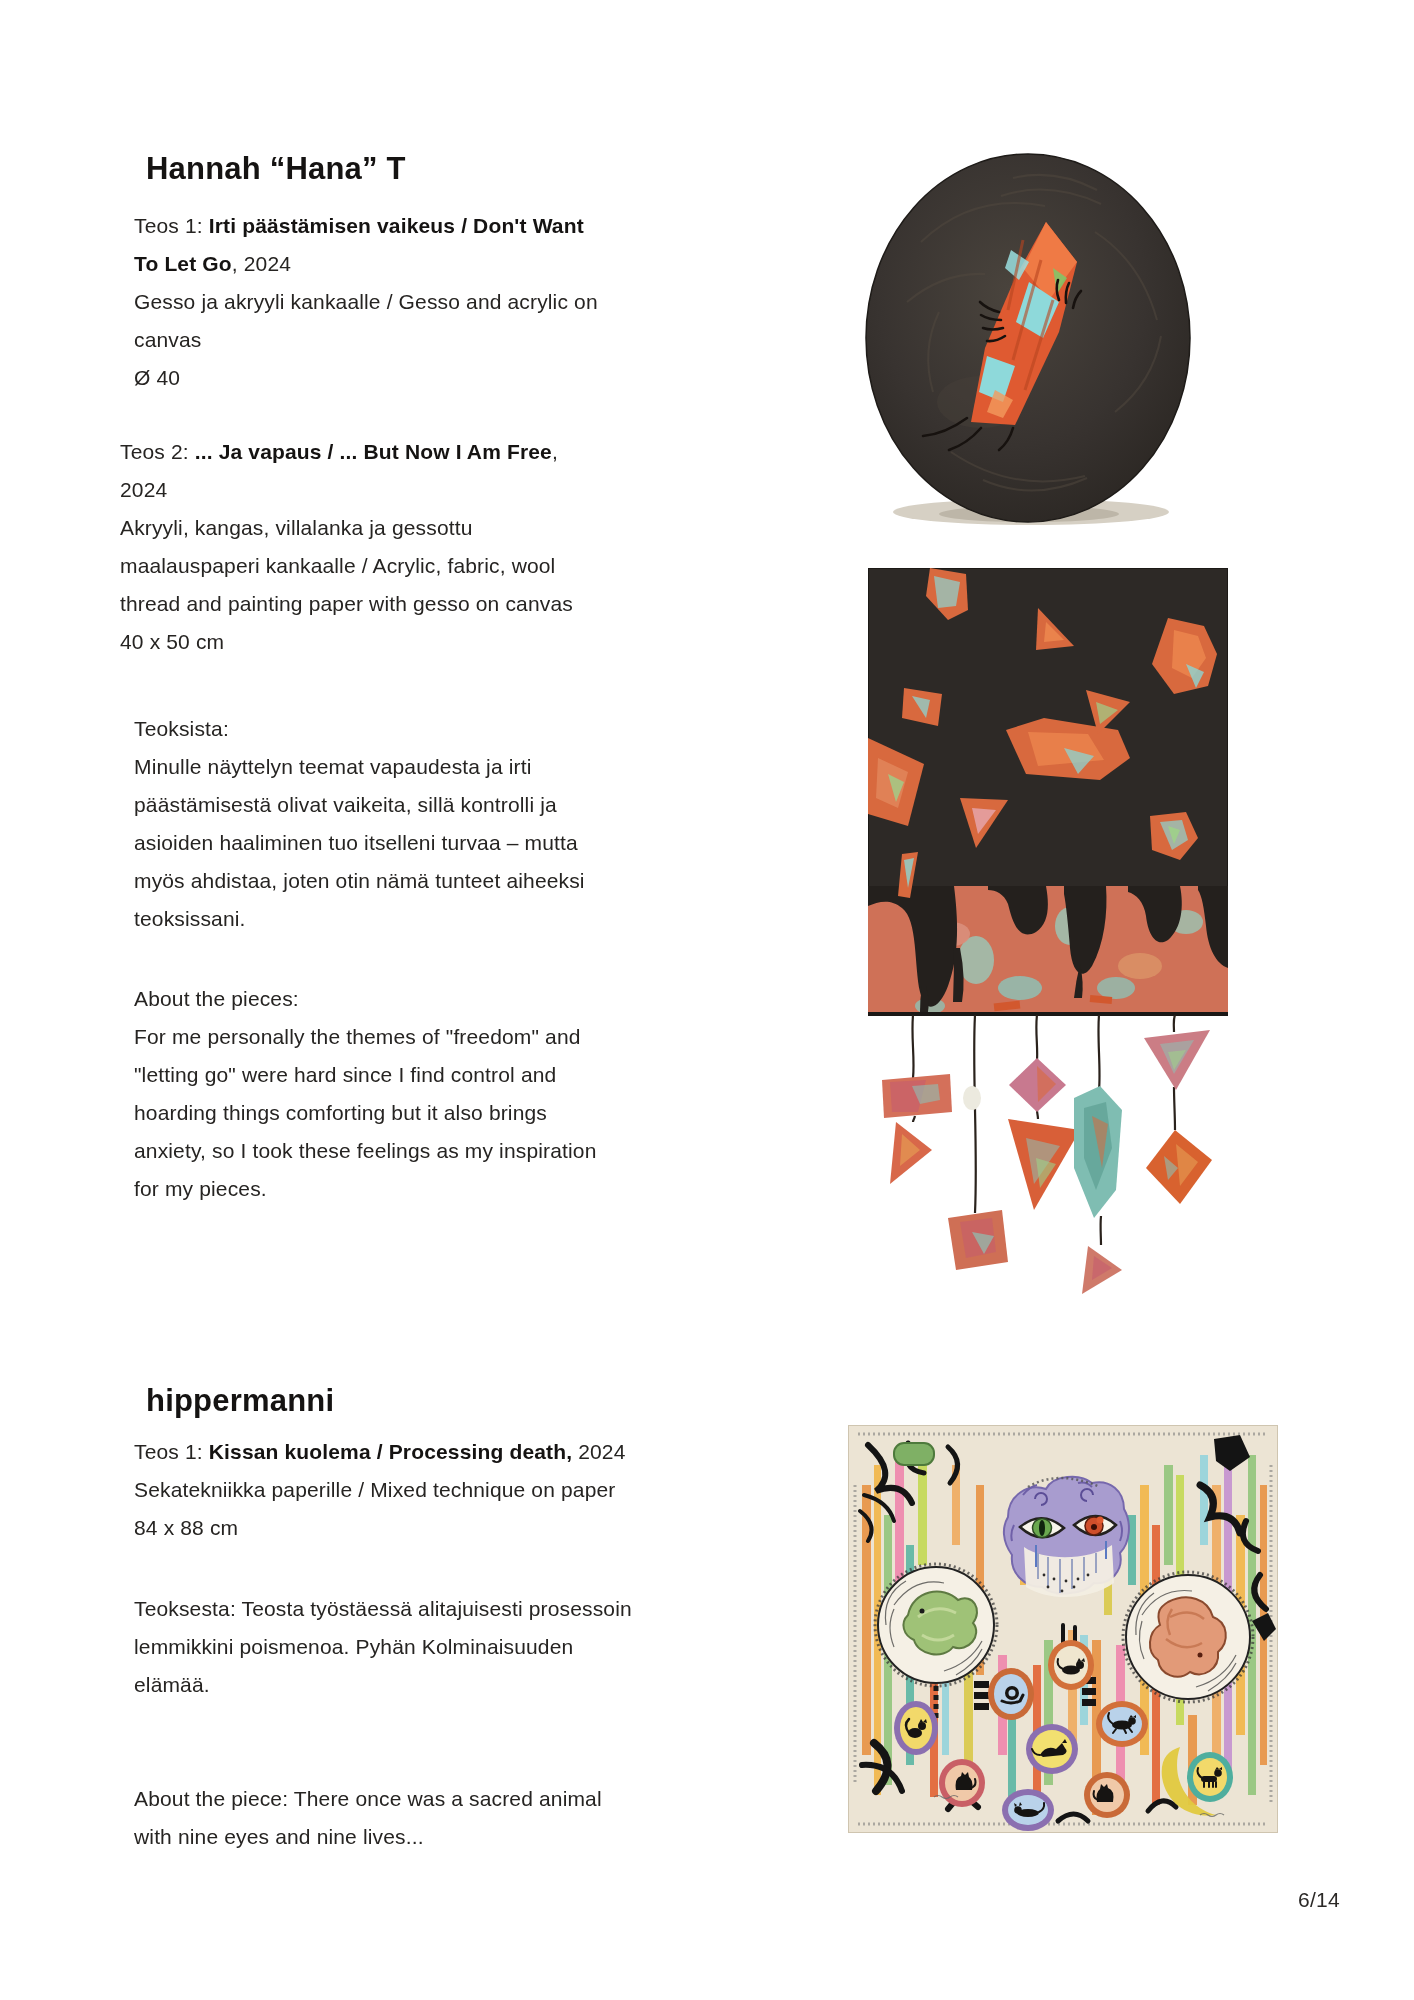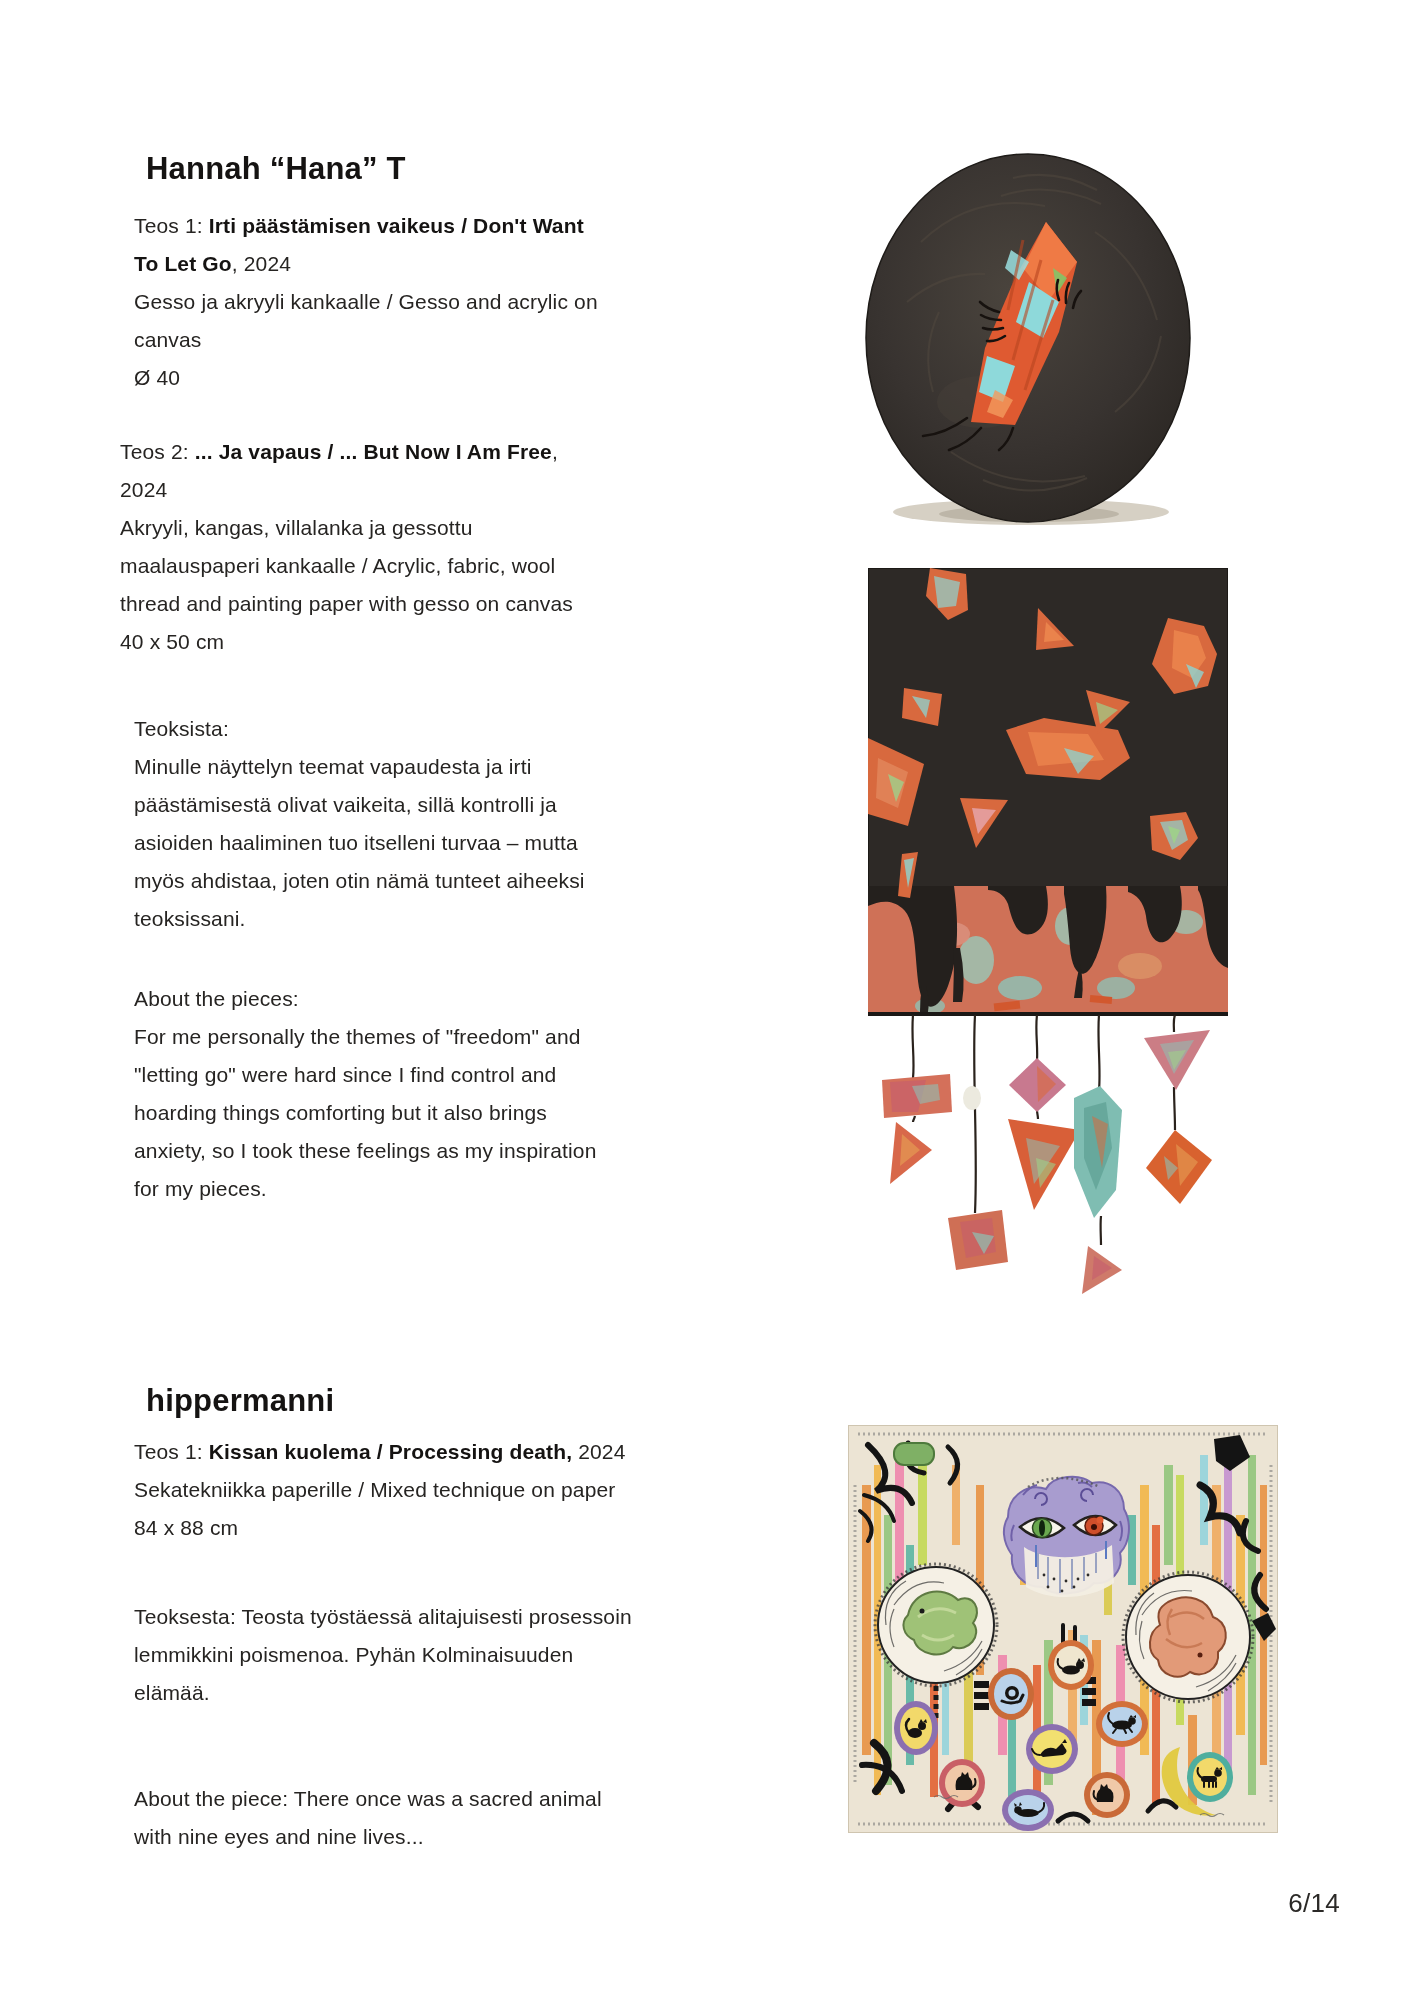--- a/index.html
+++ b/index.html
@@ -8,21 +8,21 @@
     font-family:"Liberation Sans", sans-serif;color:#232120;overflow:hidden;
   }
   .abs{position:absolute;}
   h1{
     margin:12px;font-size:31px;font-weight:700;color:#151312;letter-spacing:.2px;
     line-height:34px;white-space:nowrap;
   }
   .tb{font-size:21px;line-height:38px;font-weight:400;color:#262422;letter-spacing:.15px;}
   .line{white-space:nowrap;}
   .line strong{font-weight:700;color:#151312;}
-  .pagenum{font-size:26px;color:#2b2927;letter-spacing:.3px;}
+  .pagenum{font-size:21px;color:#2b2927;letter-spacing:.3px;}
   svg{display:block;}
 </style>
 </head>
 <body>
 
 <h1 class="abs" style="left:134px;top:140px;">Hannah “Hana” T</h1>
 
 <div class="abs tb" style="left:134px;top:193px;margin-top:14px;">
   <div class="line"><span>Teos 1: </span><strong>Irti päästämisen vaikeus / Don't Want</strong><span></span></div>
   <div class="line"><span></span><strong>To Let Go</strong><span>, 2024</span></div>
@@ -59,21 +59,21 @@
 </div>
 
 <h1 class="abs" style="left:134px;top:1372px;">hippermanni</h1>
 
 <div class="abs tb" style="left:134px;top:1433px;">
   <div class="line"><span>Teos 1: </span><strong>Kissan kuolema / Processing death,</strong><span> 2024</span></div>
   <div class="line">Sekatekniikka paperille / Mixed technique on paper</div>
   <div class="line">84 x 88 cm</div>
 </div>
 
-<div class="abs tb" style="left:134px;top:1590px;margin-top:8px;">
+<div class="abs tb" style="left:134px;top:1590px;">
   <div class="line">Teoksesta: Teosta työstäessä alitajuisesti prosessoin</div>
   <div class="line">lemmikkini poismenoa. Pyhän Kolminaisuuden</div>
   <div class="line">elämää.</div>
 </div>
 
 <div class="abs tb" style="left:134px;top:1780px;">
   <div class="line">About the piece: There once was a sacred animal</div>
   <div class="line">with nine eyes and nine lives...</div>
 </div>
 

